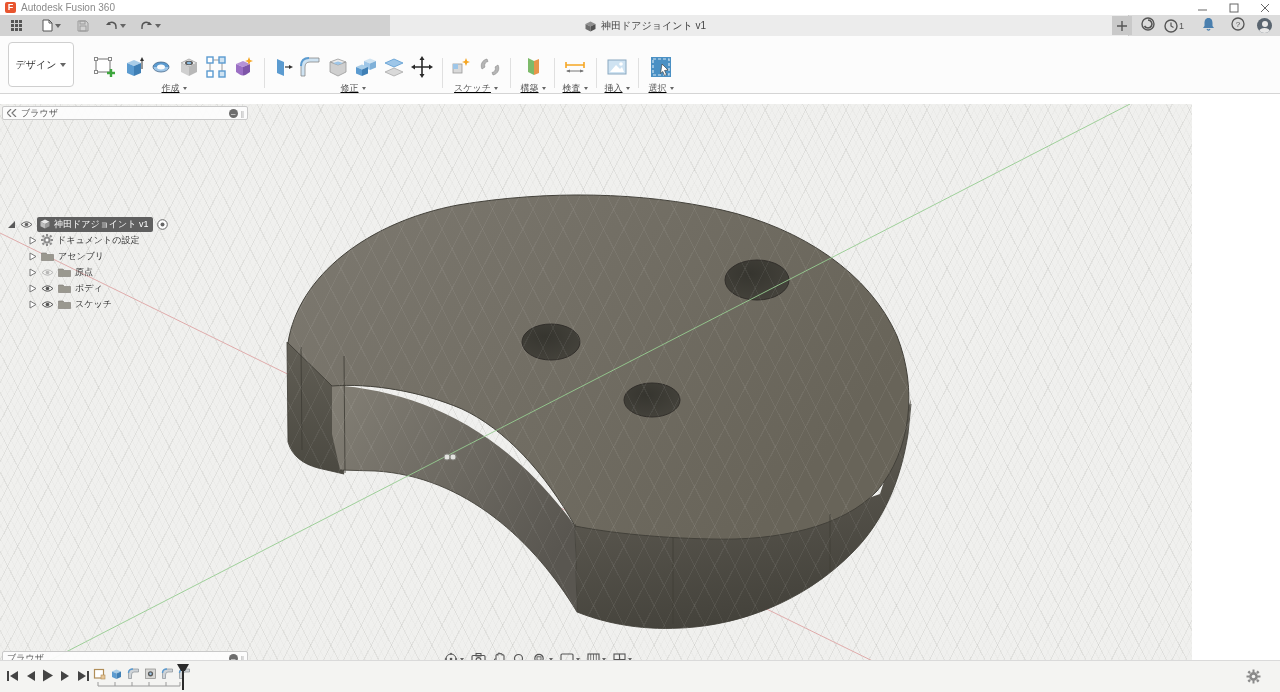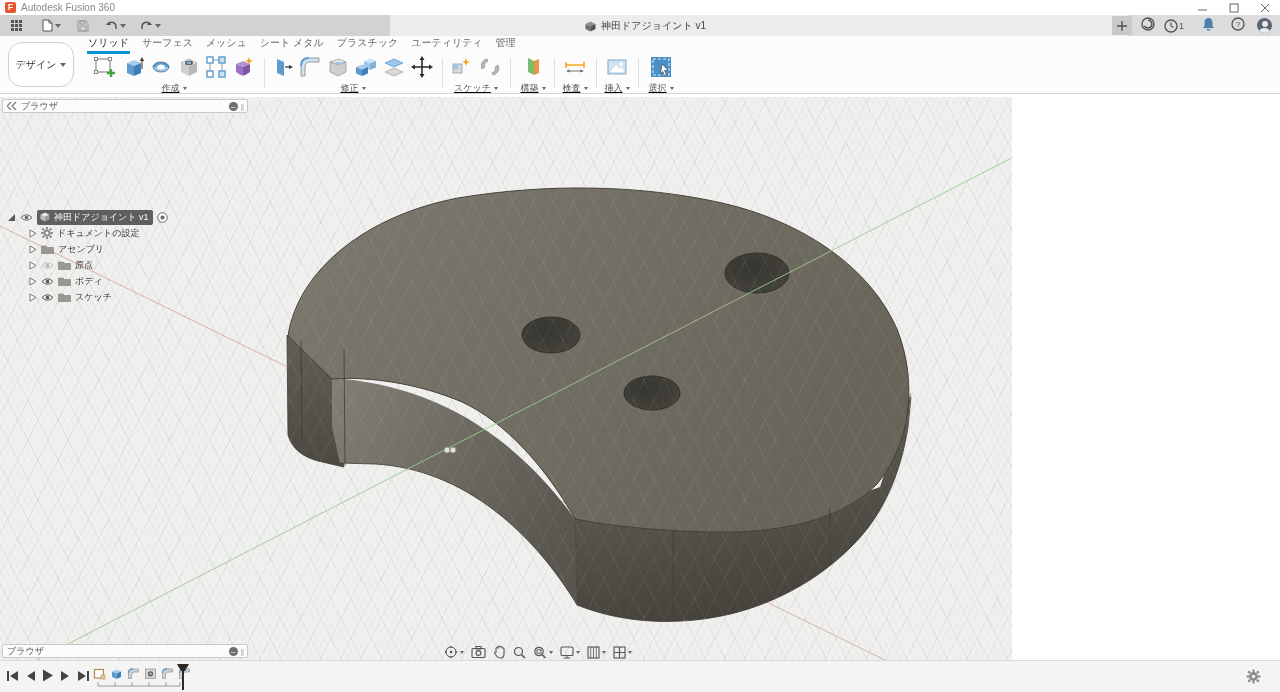--- a/index.html
+++ b/index.html
@@ -19,31 +19,31 @@
   .doc-tab{position:absolute;left:390px;top:0;width:738px;height:21px;background:#ececec;border-right:1px solid #c8c8c8;}
   .doc-tab-title{position:absolute;left:585px;top:4px;display:flex;align-items:center;gap:5px;font-size:10px;color:#444;}
   .tabstrip-icons{position:absolute;right:0;top:0;height:21px;display:flex;align-items:center;}
   .badge-num{font-size:9px;color:#555;margin-left:1px;}
   .avatar{width:15px;height:15px;border-radius:50%;background:#5a6570;position:relative;overflow:hidden;}
   .avatar::before{content:"";position:absolute;left:4.5px;top:3px;width:6px;height:6px;border-radius:50%;background:#e8e8e8;}
   .avatar::after{content:"";position:absolute;left:2px;top:10px;width:11px;height:7px;border-radius:50% 50% 0 0;background:#e8e8e8;}
   .newtab-btn{width:20px;height:19px;background:#c9c9c9;display:flex;align-items:center;justify-content:center;margin:0 4px;}
   
   .ribbon{position:absolute;left:0;top:36px;width:1280px;height:57px;background:#fcfcfc;border-bottom:1px solid #d5d5d5;}
-  .ws-btn{position:absolute;left:8px;top:6px;width:64px;height:43px;background:#fff;border:1px solid #cfcfcf;border-radius:14px;display:flex;align-items:center;justify-content:center;gap:4px;font-size:10px;color:#333;}
+  .ws-btn{position:absolute;left:8px;top:6px;width:64px;height:43px;background:#fff;border:1px solid #cfcfcf;border-radius:4px;display:flex;align-items:center;justify-content:center;gap:4px;font-size:10px;color:#333;}
   .rtabs{position:absolute;left:87px;top:0px;height:16px;display:flex;gap:11px;align-items:center;}
   .rtab{font-size:10px;color:#666;padding:1px 1px 3px 1px;position:relative;white-space:nowrap;}
   .rtab.active{color:#222;}
   .rtab.active::after{content:"";position:absolute;left:0;right:0;bottom:-1px;height:3px;background:#0696d7;}
   .rgroup{position:absolute;top:17px;height:38px;text-align:center;text-decoration:underline;}
   .rgroup .icons{display:flex;align-items:center;justify-content:center;gap:4px;height:28px;}
   .rgroup .glabel{font-size:9px;color:#555;display:flex;align-items:center;justify-content:center;gap:3px;margin-top:1px;}
   .gsep{position:absolute;top:22px;width:1px;height:30px;background:#e0e0e0;}
   
-  .canvas{position:absolute;left:0;top:97px;width:1012px;height:567px;background-color:#f0f0ee;
+  .canvas{position:absolute;left:0;top:104px;width:1192px;height:567px;background-color:#f0f0ee;
     background-image:
       repeating-linear-gradient(63deg, rgba(120,120,112,0.10) 0 1px, transparent 1px 18px),
       repeating-linear-gradient(117deg, rgba(120,120,112,0.10) 0 1px, transparent 1px 18px),
       repeating-linear-gradient(63deg, rgba(120,120,112,0.04) 0 1px, transparent 1px 6px),
       repeating-linear-gradient(117deg, rgba(120,120,112,0.04) 0 1px, transparent 1px 6px);
     overflow:hidden;}
   .grid-over{position:absolute;inset:0;pointer-events:none;
     background-image:
       repeating-linear-gradient(63deg, rgba(255,255,255,0.06) 0 1px, transparent 1px 18px),
       repeating-linear-gradient(117deg, rgba(255,255,255,0.06) 0 1px, transparent 1px 18px);}
@@ -188,29 +188,20 @@
       </div>
     </div>
   </div>
 
   <div class="ribbon">
     <div class="ws-btn">
       <span>デザイン</span>
       <span class="caret"></span>
     </div>
 
-    <div class="rtabs">
-      <div class="rtab active">ソリッド</div>
-      <div class="rtab">サーフェス</div>
-      <div class="rtab">メッシュ</div>
-      <div class="rtab">シート メタル</div>
-      <div class="rtab">プラスチック</div>
-      <div class="rtab">ユーティリティ</div>
-      <div class="rtab">管理</div>
-    </div>
 
     <div class="rgroup" style="left:86px;width:176px;">
       <div class="icons">
         <svg width="24" height="24">
           <rect x="3" y="4" width="14" height="13" fill="#fff" stroke="#8a8a8a" stroke-width="1.2"></rect>
           <rect x="1.5" y="2.5" width="3" height="3" fill="#fff" stroke="#888"></rect>
             <rect x="15.5" y="2.5" width="3" height="3" fill="#fff" stroke="#888"></rect>
             <rect x="1.5" y="15.5" width="3" height="3" fill="#fff" stroke="#888"></rect>
           <path d="M18,14 L18,22 M14,18 L22,18" stroke="#3da63d" stroke-width="2.4"></path>
         </svg>

